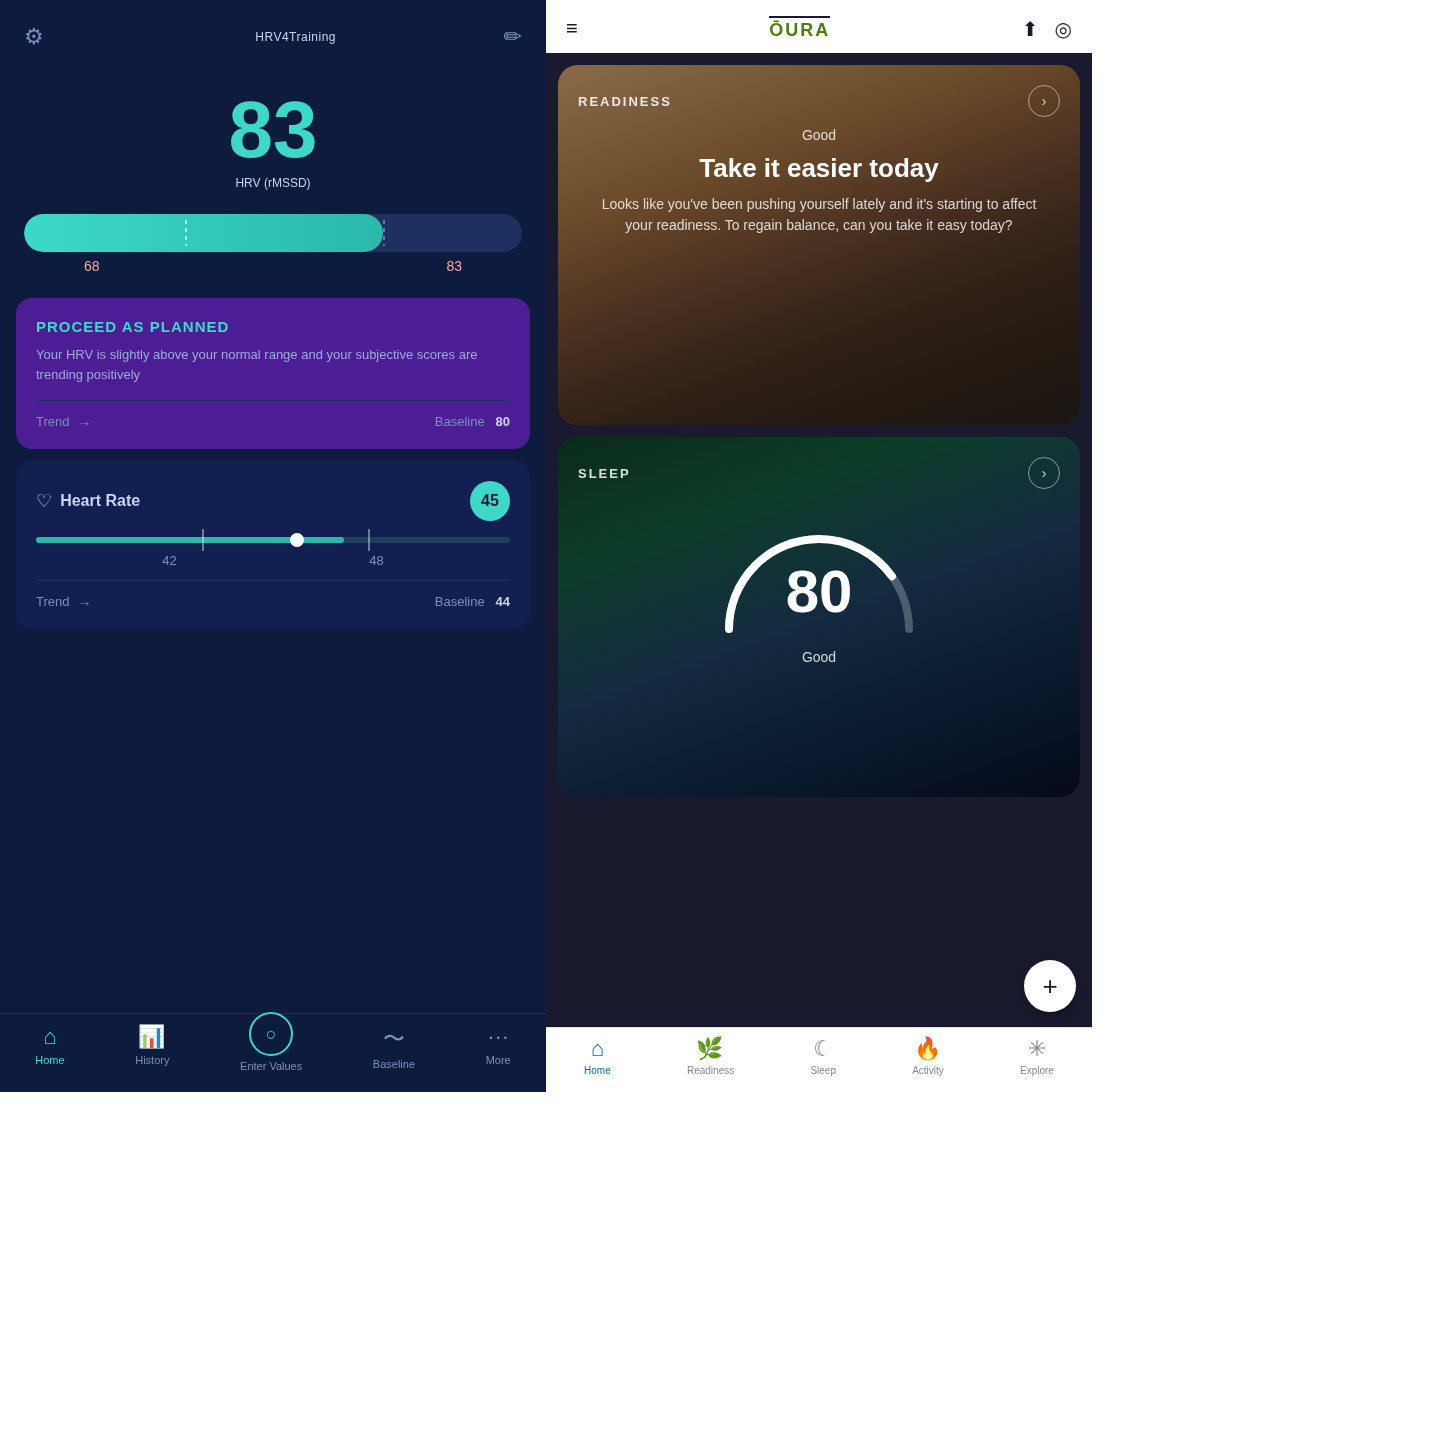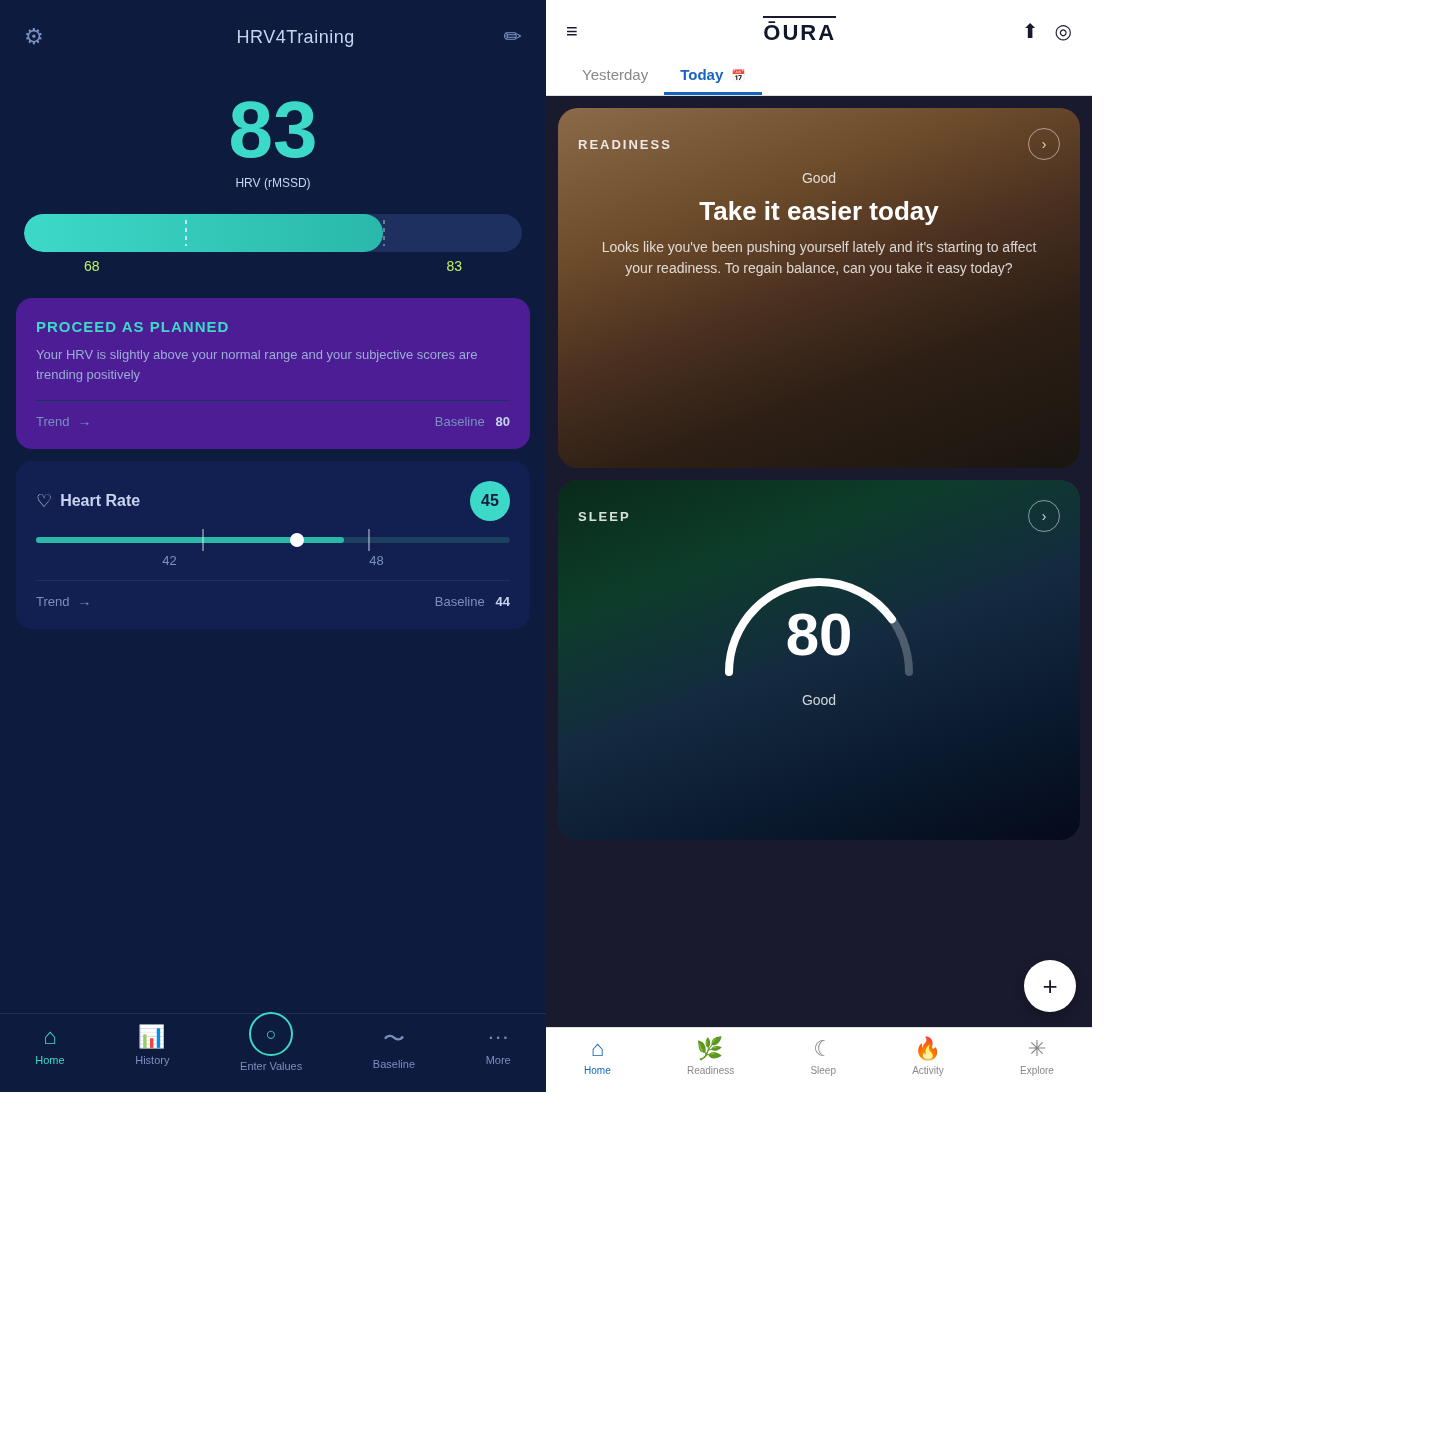--- a/index.html
+++ b/index.html
@@ -28,21 +28,21 @@
       padding: 24px 24px 16px;
     }
 
     .gear-icon, .edit-icon {
       color: #7a8fc0;
       font-size: 22px;
     }
 
     .left-title {
       color: #c8d4ef;
-      font-size: 18px;
+      font-size: 12px;
       font-weight: 400;
       letter-spacing: 0.5px;
       margin-left: 44px;
     }
 
     .hrv-value-section {
       display: flex;
       flex-direction: column;
       align-items: center;
       padding: 24px 0 8px;
@@ -91,21 +91,21 @@
       opacity: 0.7;
     }
 
     .dashed-line-1 { left: 45%; }
     .dashed-line-2 { left: 72%; background: repeating-linear-gradient(to bottom, rgba(255,255,255,0.5) 0px, rgba(255,255,255,0.5) 4px, transparent 4px, transparent 8px); }
 
     .progress-labels {
       display: flex;
       justify-content: space-between;
       padding: 6px 60px 0;
-      color: #bef264;
+      color: #fca5a5;
       font-size: 14px;
     }
 
     .recommendation-card {
       margin: 16px 16px 12px;
       background: #4c1d95;
       border-radius: 16px;
       padding: 20px;
     }
 
@@ -334,23 +334,23 @@
       padding: 16px 20px 12px;
       z-index: 10;
     }
 
     .hamburger-icon {
       color: #1a1a2e;
       font-size: 20px;
     }
 
     .oura-logo {
-      font-size: 22px;
+      font-size: 18px;
       font-weight: 700;
-      color: #0f172a;
+      color: #4d7c0f;
       letter-spacing: 2px;
     }
 
     .oura-logo span {
       display: inline-block;
       border-top: 2px solid #1a1a2e;
       padding-top: 2px;
     }
 
     .right-header-icons {
@@ -677,29 +677,20 @@
     <span class="hamburger-icon">≡</span>
     <div class="oura-logo">
       <span>ŌURA</span>
     </div>
     <div class="right-header-icons">
       <span class="header-icon">⬆</span>
       <span class="header-icon">◎</span>
     </div>
   </div>
 
-  <div class="tab-bar">
-    <div class="tab-item">
-      <span>Yesterday</span>
-    </div>
-    <div class="tab-item active">
-      <span>Today</span>
-      <span class="calendar-icon-small">📅</span>
-    </div>
-  </div>
 
   <div class="cards-container">
 
     <div class="readiness-card">
       <div class="card-bg"></div>
       <div class="card-content">
         <div class="card-header-row">
           <span class="card-section-label">READINESS</span>
           <div class="card-nav-arrow">›</div>
         </div>

